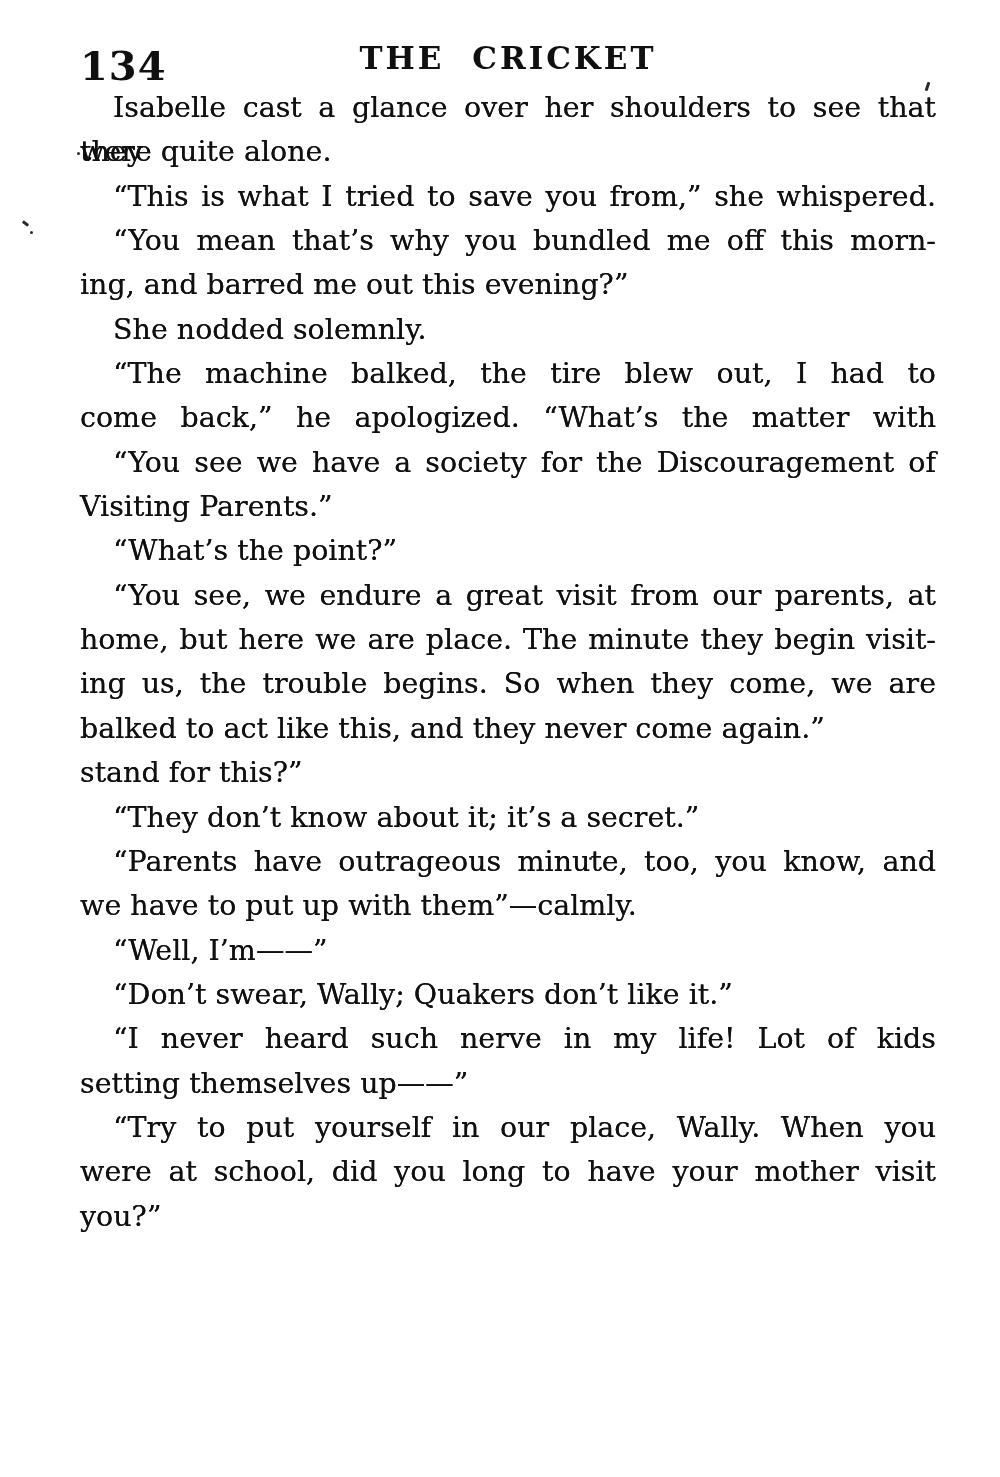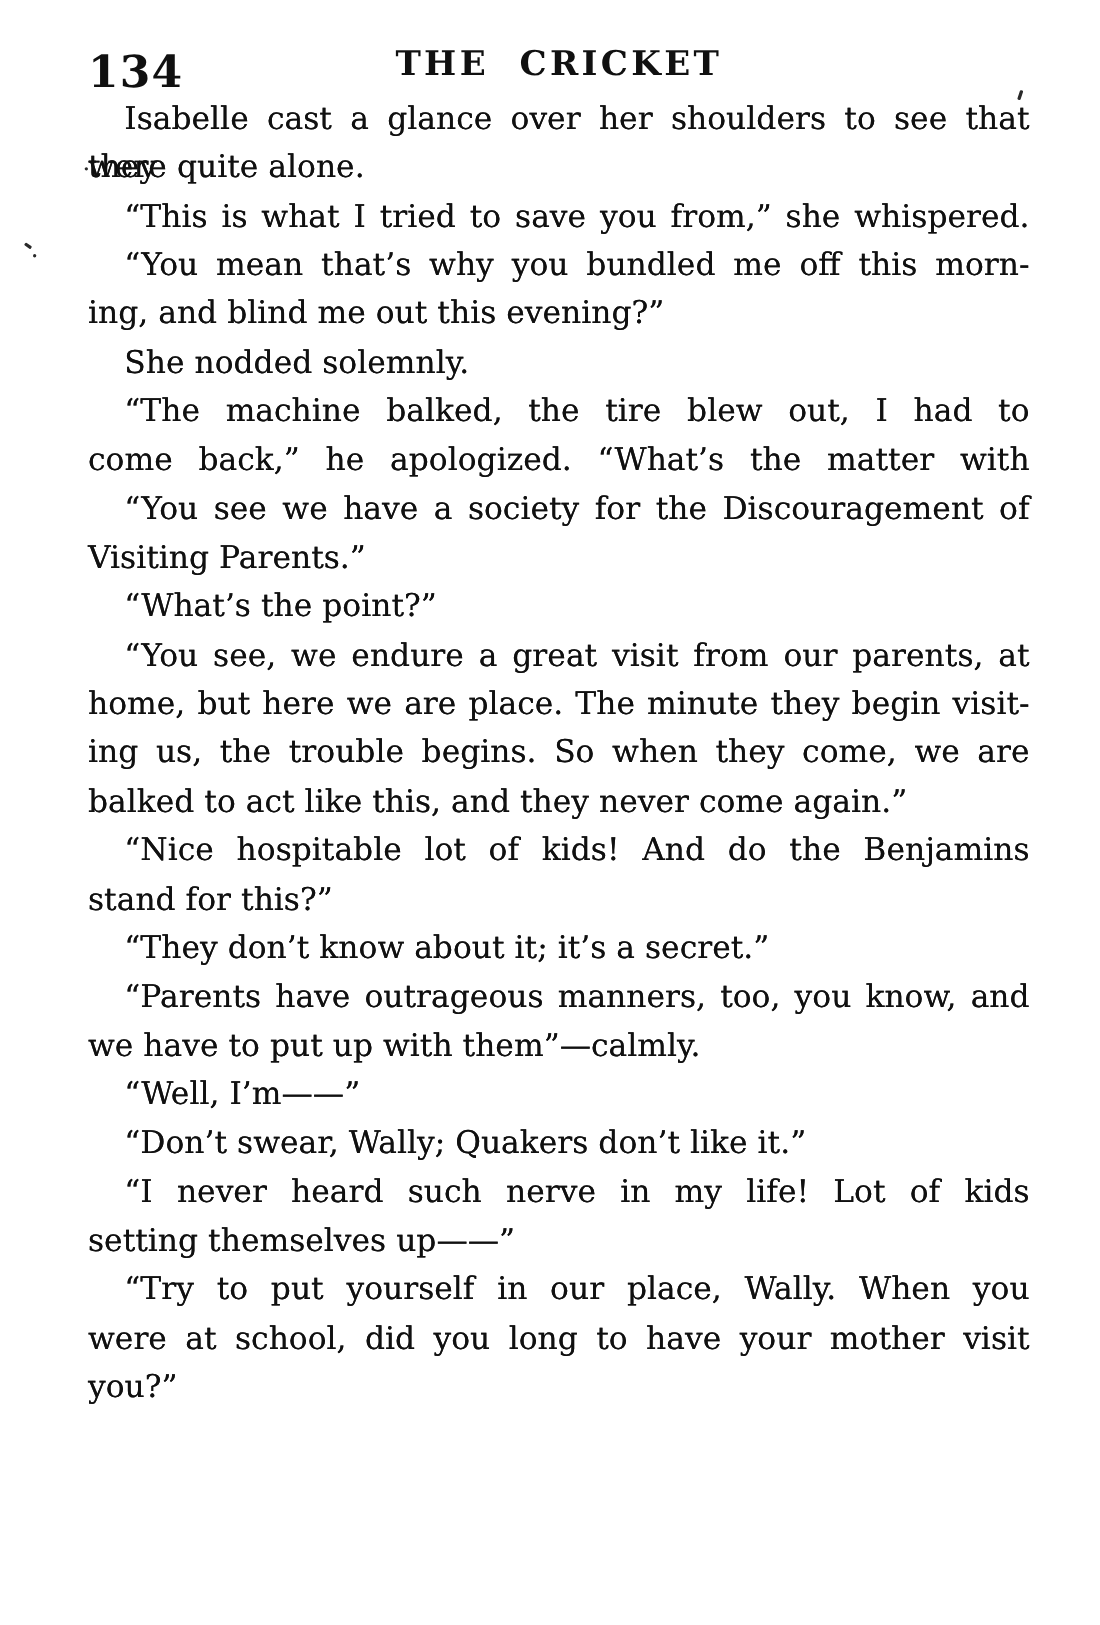--- a/index.html
+++ b/index.html
@@ -68,35 +68,34 @@
   <div class="header">
     <span class="page-number">134</span>
     <span class="running-title">THE CRICKET</span>
   </div>
 
   <div class="body-text">
     <div class="line j ind">Isabelle cast a glance over her shoulders to see that they</div>
     <div class="line">were quite alone.</div>
     <div class="line j ind">“This is what I tried to save you from,” she whispered.</div>
     <div class="line j ind">“You mean that’s why you bundled me off this morn-</div>
-    <div class="line">ing, and blind me out this evening?”</div>
+    <div class="line">ing, and barred me out this evening?”</div>
     <div class="line ind">She nodded solemnly.</div>
     <div class="line j ind">“The machine balked, the tire blew out, I had to</div>
     <div class="line j">come back,” he apologized. “What’s the matter with</div>
     <div class="line j ind">“You see we have a society for the Discouragement of</div>
     <div class="line">Visiting Parents.”</div>
     <div class="line ind">“What’s the point?”</div>
     <div class="line j ind">“You see, we endure a great visit from our parents, at</div>
     <div class="line j">home, but here we are place. The minute they begin visit-</div>
     <div class="line j">ing us, the trouble begins. So when they come, we are</div>
     <div class="line">balked to act like this, and they never come again.”</div>
-    <div class="line j ind">“Nice hospitable lot of kids! And do the Benjamins</div>
     <div class="line">stand for this?”</div>
     <div class="line ind">“They don’t know about it; it’s a secret.”</div>
-    <div class="line j ind">“Parents have outrageous manners, too, you know, and</div>
+    <div class="line j ind">“Parents have outrageous minute, too, you know, and</div>
     <div class="line">we have to put up with them”—calmly.</div>
     <div class="line ind">“Well, I’m——”</div>
     <div class="line ind">“Don’t swear, Wally; Quakers don’t like it.”</div>
     <div class="line j ind">“I never heard such nerve in my life! Lot of kids</div>
     <div class="line">setting themselves up——”</div>
     <div class="line j ind">“Try to put yourself in our place, Wally. When you</div>
     <div class="line j">were at school, did you long to have your mother visit</div>
     <div class="line">you?”</div>
   </div>
 

